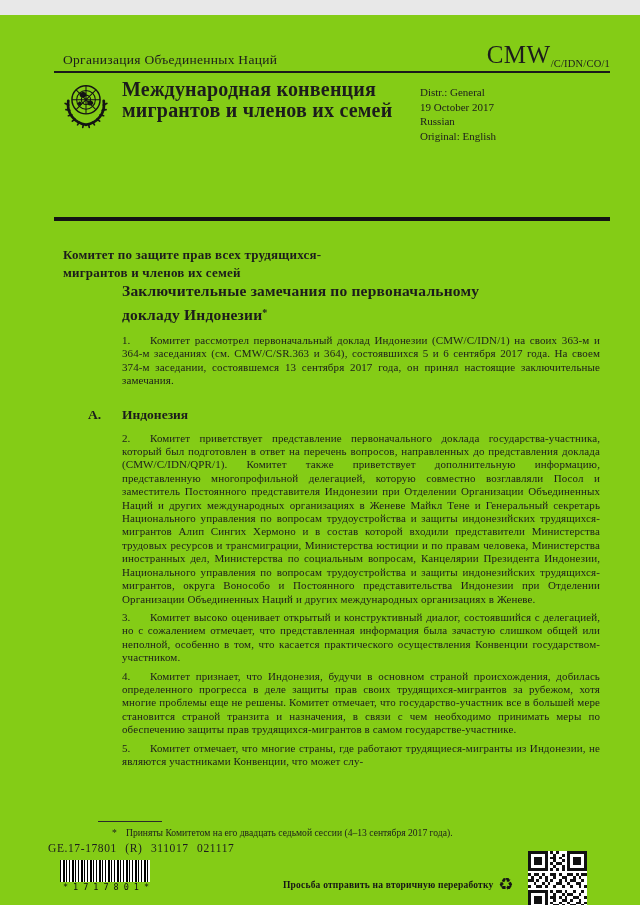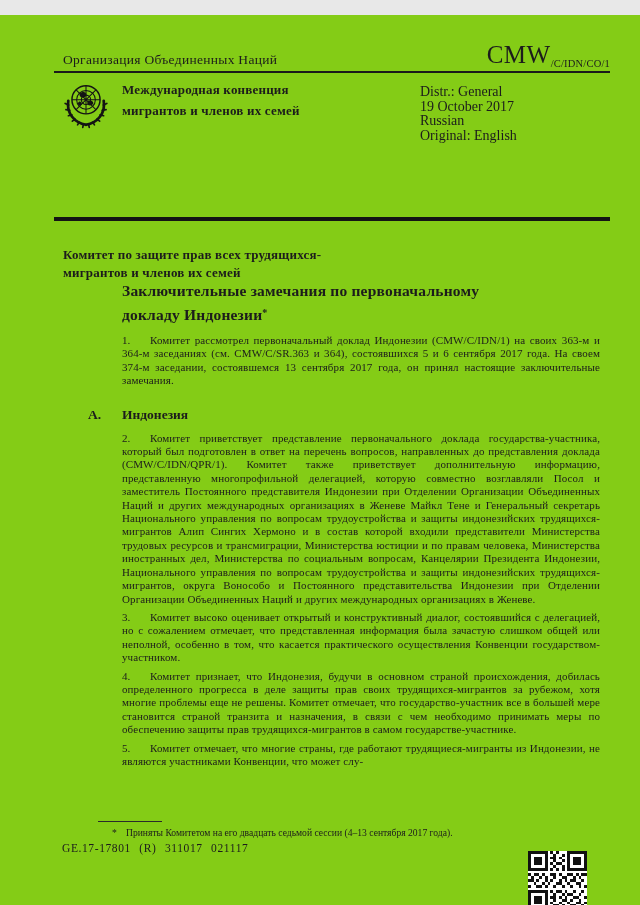--- a/index.html
+++ b/index.html
@@ -17,22 +17,22 @@
 
   
   .org-name{left:63px;top:37px;font-size:13.5px;letter-spacing:0.3px;}
   .doc-symbol{right:30px;top:26px;display:flex;align-items:flex-end;}
   .doc-symbol .big{font-size:25px;letter-spacing:0.5px;}
   .doc-symbol .small{font-size:10.5px;letter-spacing:0.2px;}
   .rule-top{left:54px;top:56px;width:556px;height:2px;background:#1a1a1a;}
 
   
   .emblem{left:61px;top:65px;width:50px;height:50px;}
-  .masthead-title{left:122px;top:64px;font-size:13px;font-weight:bold;line-height:21px;letter-spacing:0.2px;}
-  .distr-block{left:420px;top:70px;font-size:14px;line-height:14.6px;}
+  .masthead-title{left:122px;top:64px;font-size:20px;font-weight:bold;line-height:21px;letter-spacing:0.2px;}
+  .distr-block{left:420px;top:70px;font-size:11px;line-height:14.6px;}
   .rule-mid{left:54px;top:202px;width:556px;height:3.5px;background:#141414;}
 
   
   .committee{left:63px;top:231px;font-size:13px;font-weight:bold;line-height:17.5px;letter-spacing:0.2px;}
 
   
   .content{left:122px;top:265px;width:478px;}
   .doc-title{width:392px;font-size:15.5px;font-weight:bold;line-height:21.5px;letter-spacing:0.2px;margin:0 0 9px 0;}
   .title-marker{font-size:10px;vertical-align:4px;}
   .para{margin:5px 0 0 0;font-size:11px;line-height:13.4px;text-align:justify;letter-spacing:0.1px;}
@@ -40,21 +40,21 @@
   .pnum{display:inline-block;min-width:28px;}
   .section-heading{margin:18px 0 9px -34px;font-size:13.5px;font-weight:bold;line-height:17px;}
   .section-heading .slabel{display:inline-block;min-width:34px;}
 
   
   .fn-rule{left:98px;top:806px;width:64px;height:1px;background:#2a2a2a;}
   .footnote{left:110px;top:812px;width:490px;font-size:9.6px;line-height:12px;}
   .fn-marker{display:inline-block;min-width:14px;text-align:left;padding-left:2px;}
 
   
-  .ge-number{left:62px;top:827px;font-size:11.5px;letter-spacing:0.6px;word-spacing:5px;text-align:center;}
+  .ge-number{left:48px;top:827px;font-size:11.5px;letter-spacing:0.6px;word-spacing:5px;text-align:center;}
   .barcode{left:60px;top:845px;width:92px;}
   .barcode-bars{
     width:90px;height:22px;background:#fff;
     background-image:repeating-linear-gradient(90deg,
       #000 0 1.5px,#fff 1.5px 3px,#000 3px 5.5px,#fff 5.5px 6.5px,
       #000 6.5px 7.5px,#fff 7.5px 9px);
   }
   .barcode-label{font-family:"DejaVu Sans Mono", monospace;font-size:8.5px;letter-spacing:5px;padding-left:3px;color:#111;}
   .recycle-line{left:283px;top:861px;display:flex;align-items:center;gap:5px;}
   .recycle-text{font-size:9.5px;font-weight:bold;letter-spacing:0.2px;color:#161616;}
@@ -140,21 +140,29 @@
     </p>
   </div>
 
   <div class="abs fn-rule"></div>
   <div class="abs footnote">
     <span class="fn-marker">*</span><span>Приняты Комитетом на его двадцать седьмой сессии (4–13 сентября 2017 года).</span>
   </div>
 
   <div class="abs ge-number">GE.17-17801  (R)  311017  021117</div>
 
+  <div class="abs barcode">
+    <div class="barcode-bars"></div>
+    <div class="barcode-label">*1717801*</div>
+  </div>
 
+  <div class="abs recycle-line">
+    <span class="recycle-text">Просьба отправить на вторичную переработку</span>
+    <span class="recycle-icon">♻</span>
+  </div>
 
   <div class="abs qr">
     <svg viewBox="0 0 21 21" width="59" height="59" shape-rendering="crispEdges">
       <rect x="0" y="0" width="21" height="21" fill="#fff"></rect>
       <g fill="#111">
         <path fill-rule="evenodd" d="M0 0h7v7H0zM1 1v5h5V1z"></path>
         <rect x="2" y="2" width="3" height="3"></rect>
         <path fill-rule="evenodd" d="M14 0h7v7h-7zM15 1v5h5V1z"></path>
         <rect x="16" y="2" width="3" height="3"></rect>
         <path fill-rule="evenodd" d="M0 14h7v7H0zM1 15v5h5v-5z"></path>

